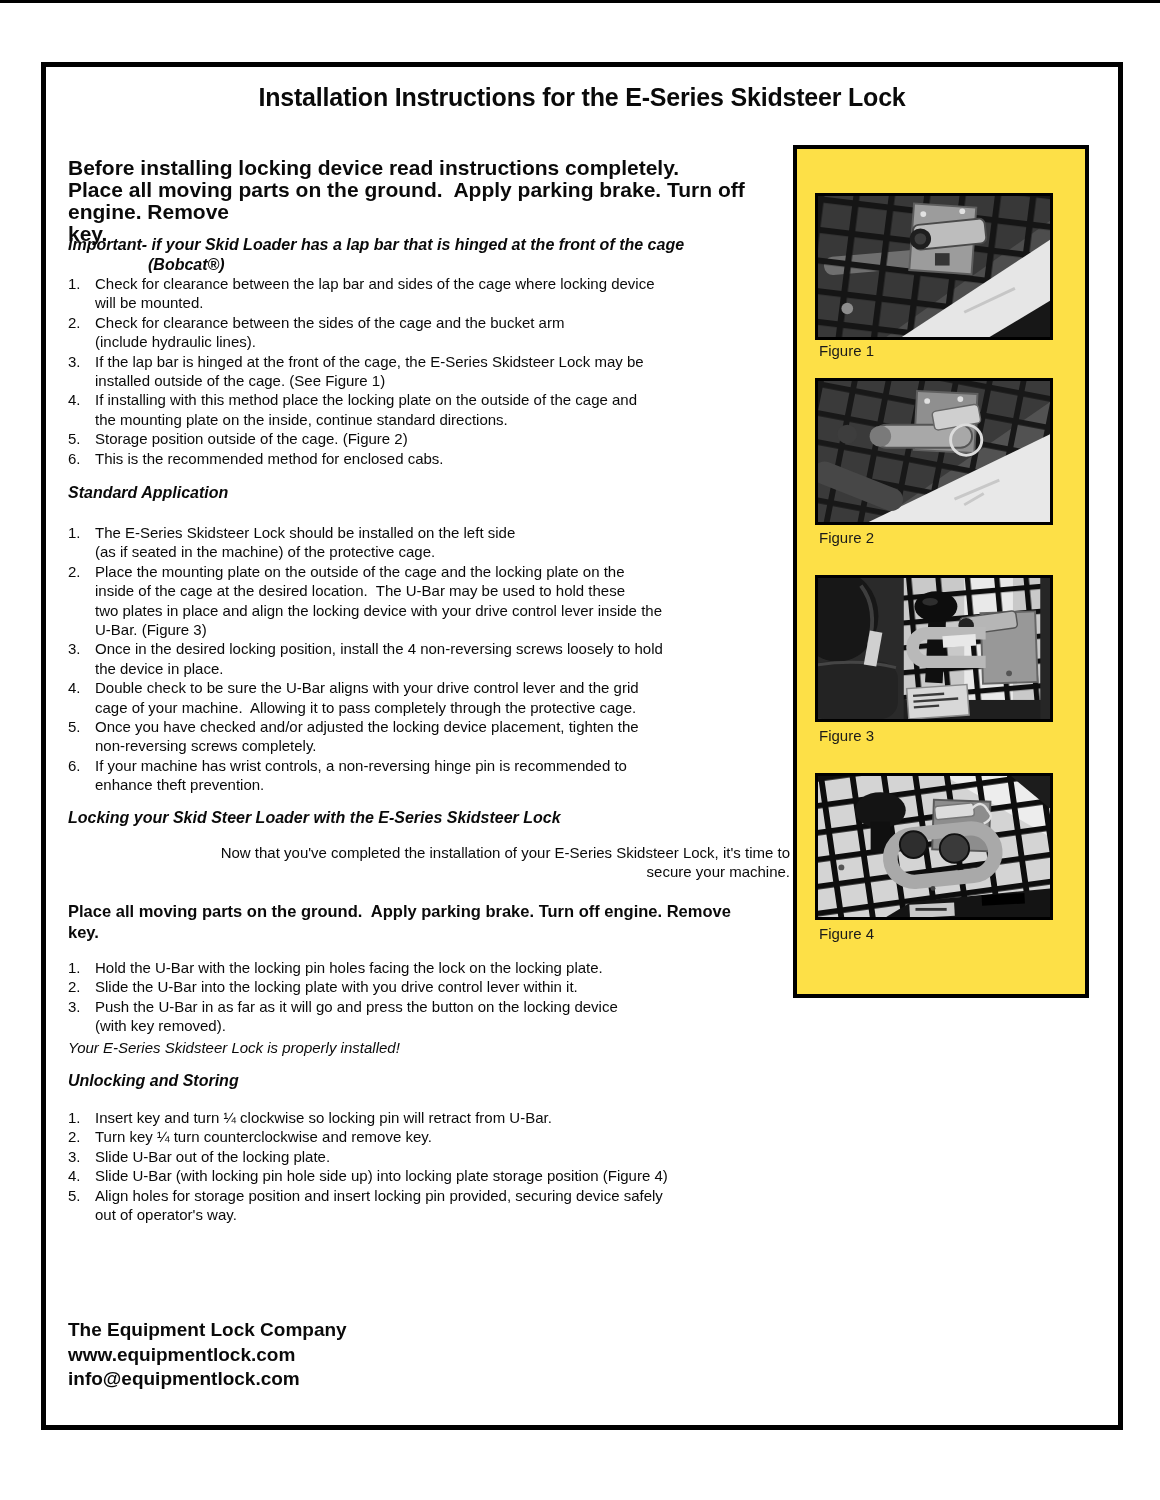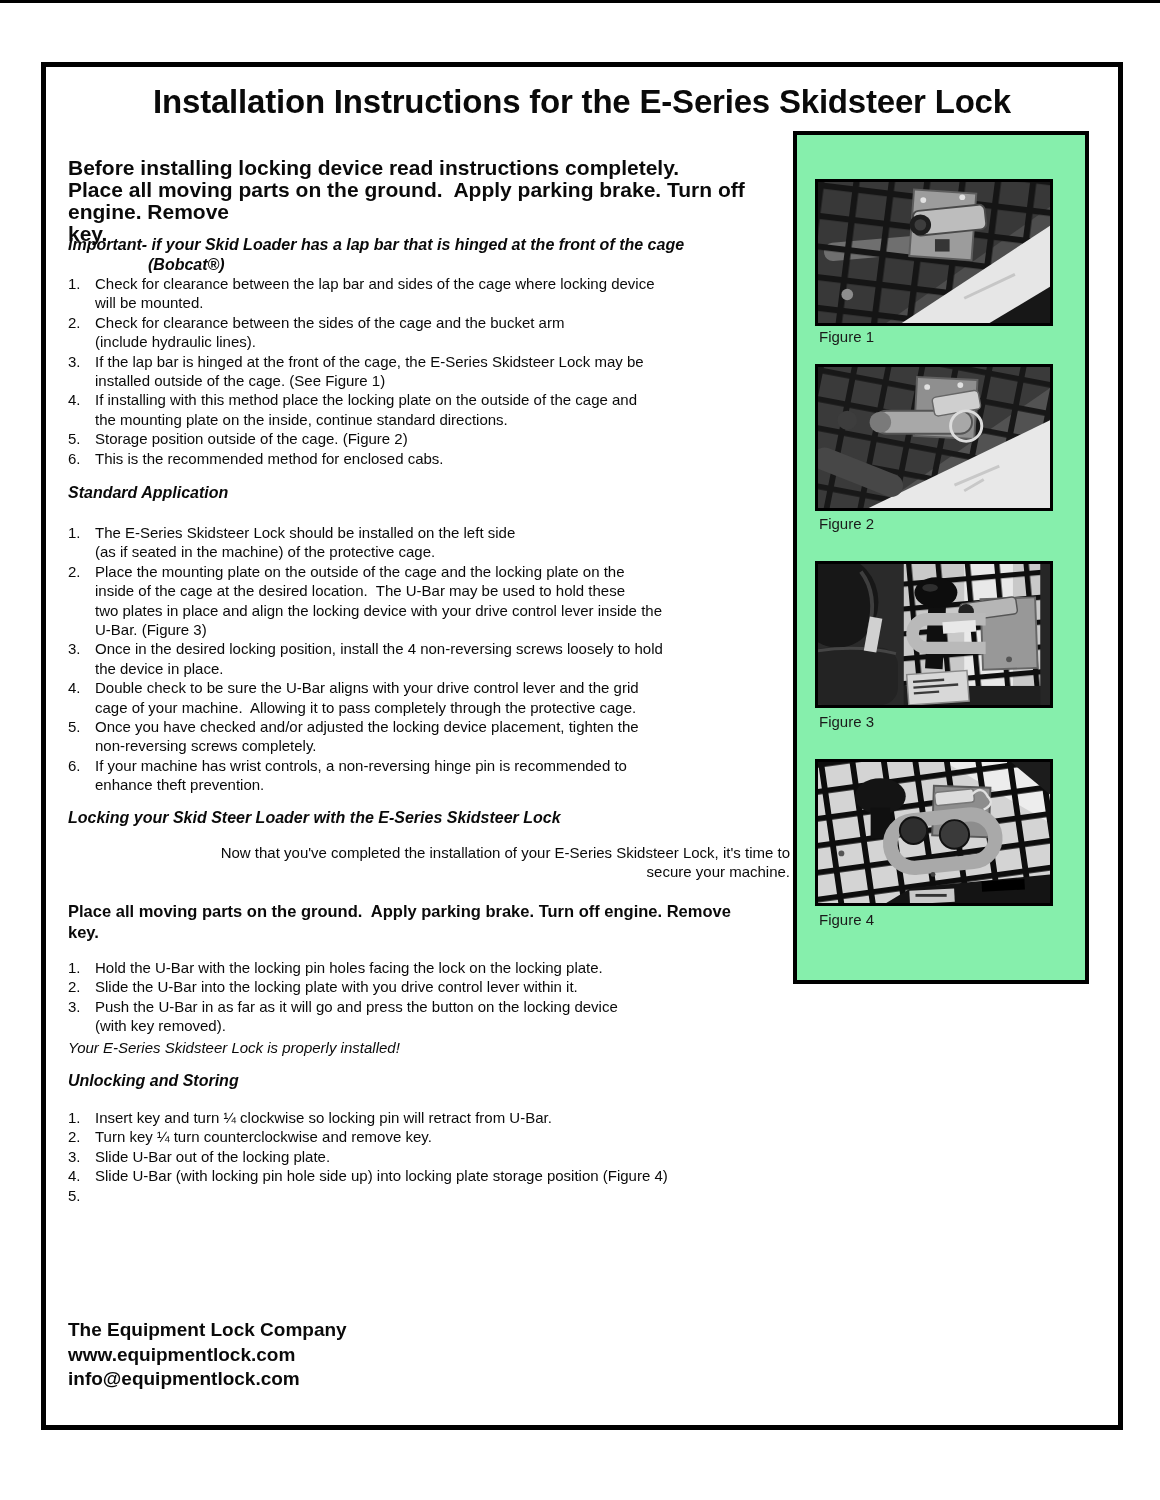--- a/index.html
+++ b/index.html
@@ -8,38 +8,38 @@
     font-family:"Liberation Sans", sans-serif;color:#0a0a0a;
     -webkit-font-smoothing:antialiased;
   }
   .top-edge{position:absolute;left:0;top:0;width:1160px;height:3px;background:#000;}
   .page{
     position:absolute;left:41px;top:62px;width:1082px;height:1368px;
     border:5px solid #000;box-sizing:border-box;background:#fff;
   }
   .page-title{
     position:absolute;left:0;right:0;top:16px;text-align:center;
-    font-size:33px;font-weight:bold;letter-spacing:-0.2px;
+    font-size:25px;font-weight:bold;letter-spacing:-0.2px;
   }
   .block{position:absolute;left:22px;width:722px;}
   .boldpara{font-size:21px;font-weight:bold;line-height:22px;white-space:pre-wrap;}
   .sechead{font-size:16px;font-weight:bold;font-style:italic;line-height:19.5px;}
   .sechead .indent2{padding-left:80px;display:block;}
   .nlist{font-size:15px;line-height:19.4px;}
   .li{display:flex;}
   .li .num{width:27px;flex:none;}
   .li .txt{white-space:pre-wrap;}
   .plain{font-size:15px;line-height:19.4px;white-space:pre-wrap;text-align:right;}
   .closing{font-size:15px;line-height:19.4px;font-style:italic;}
   .footer{font-size:19px;font-weight:bold;line-height:24.5px;}
   .footer div{margin:0;}
   
   .figpanel{
-    position:absolute;left:747px;top:64px;width:296px;height:853px;
-    border:4px solid #000;box-sizing:border-box;background:#86efac;text-align:right;
+    position:absolute;left:747px;top:78px;width:296px;height:853px;
+    border:4px solid #000;box-sizing:border-box;background:#fde047;text-align:right;
   }
   .figimg{
     position:absolute;left:18px;width:232px;height:141px;
     border:3px solid #000;background:#3f3f3f;
   }
   .figimg svg{display:block;width:232px;height:141px;}
   .figcap{
     position:absolute;left:22px;font-size:15px;line-height:18px;color:#1a1a1a;
   }
 </style>
@@ -169,20 +169,22 @@
     <div class="li">
         <span class="num">3.</span>
         <span class="txt">Slide U-Bar out of the locking plate.</span>
       </div>
     <div class="li">
         <span class="num">4.</span>
         <span class="txt">Slide U-Bar (with locking pin hole side up) into locking plate storage position (Figure 4)</span>
       </div>
     <div class="li">
         <span class="num">5.</span>
+        <span class="txt">Align holes for storage position and insert locking pin provided, securing device safely
+out of operator's way.</span>
       </div>
   </div>
 
   <div class="block footer" style="top:1251px;">
     <div>The Equipment Lock Company</div>
     <div>www.equipmentlock.com</div>
     <div>info@equipmentlock.com</div>
   </div>
 
   <div class="figpanel">

